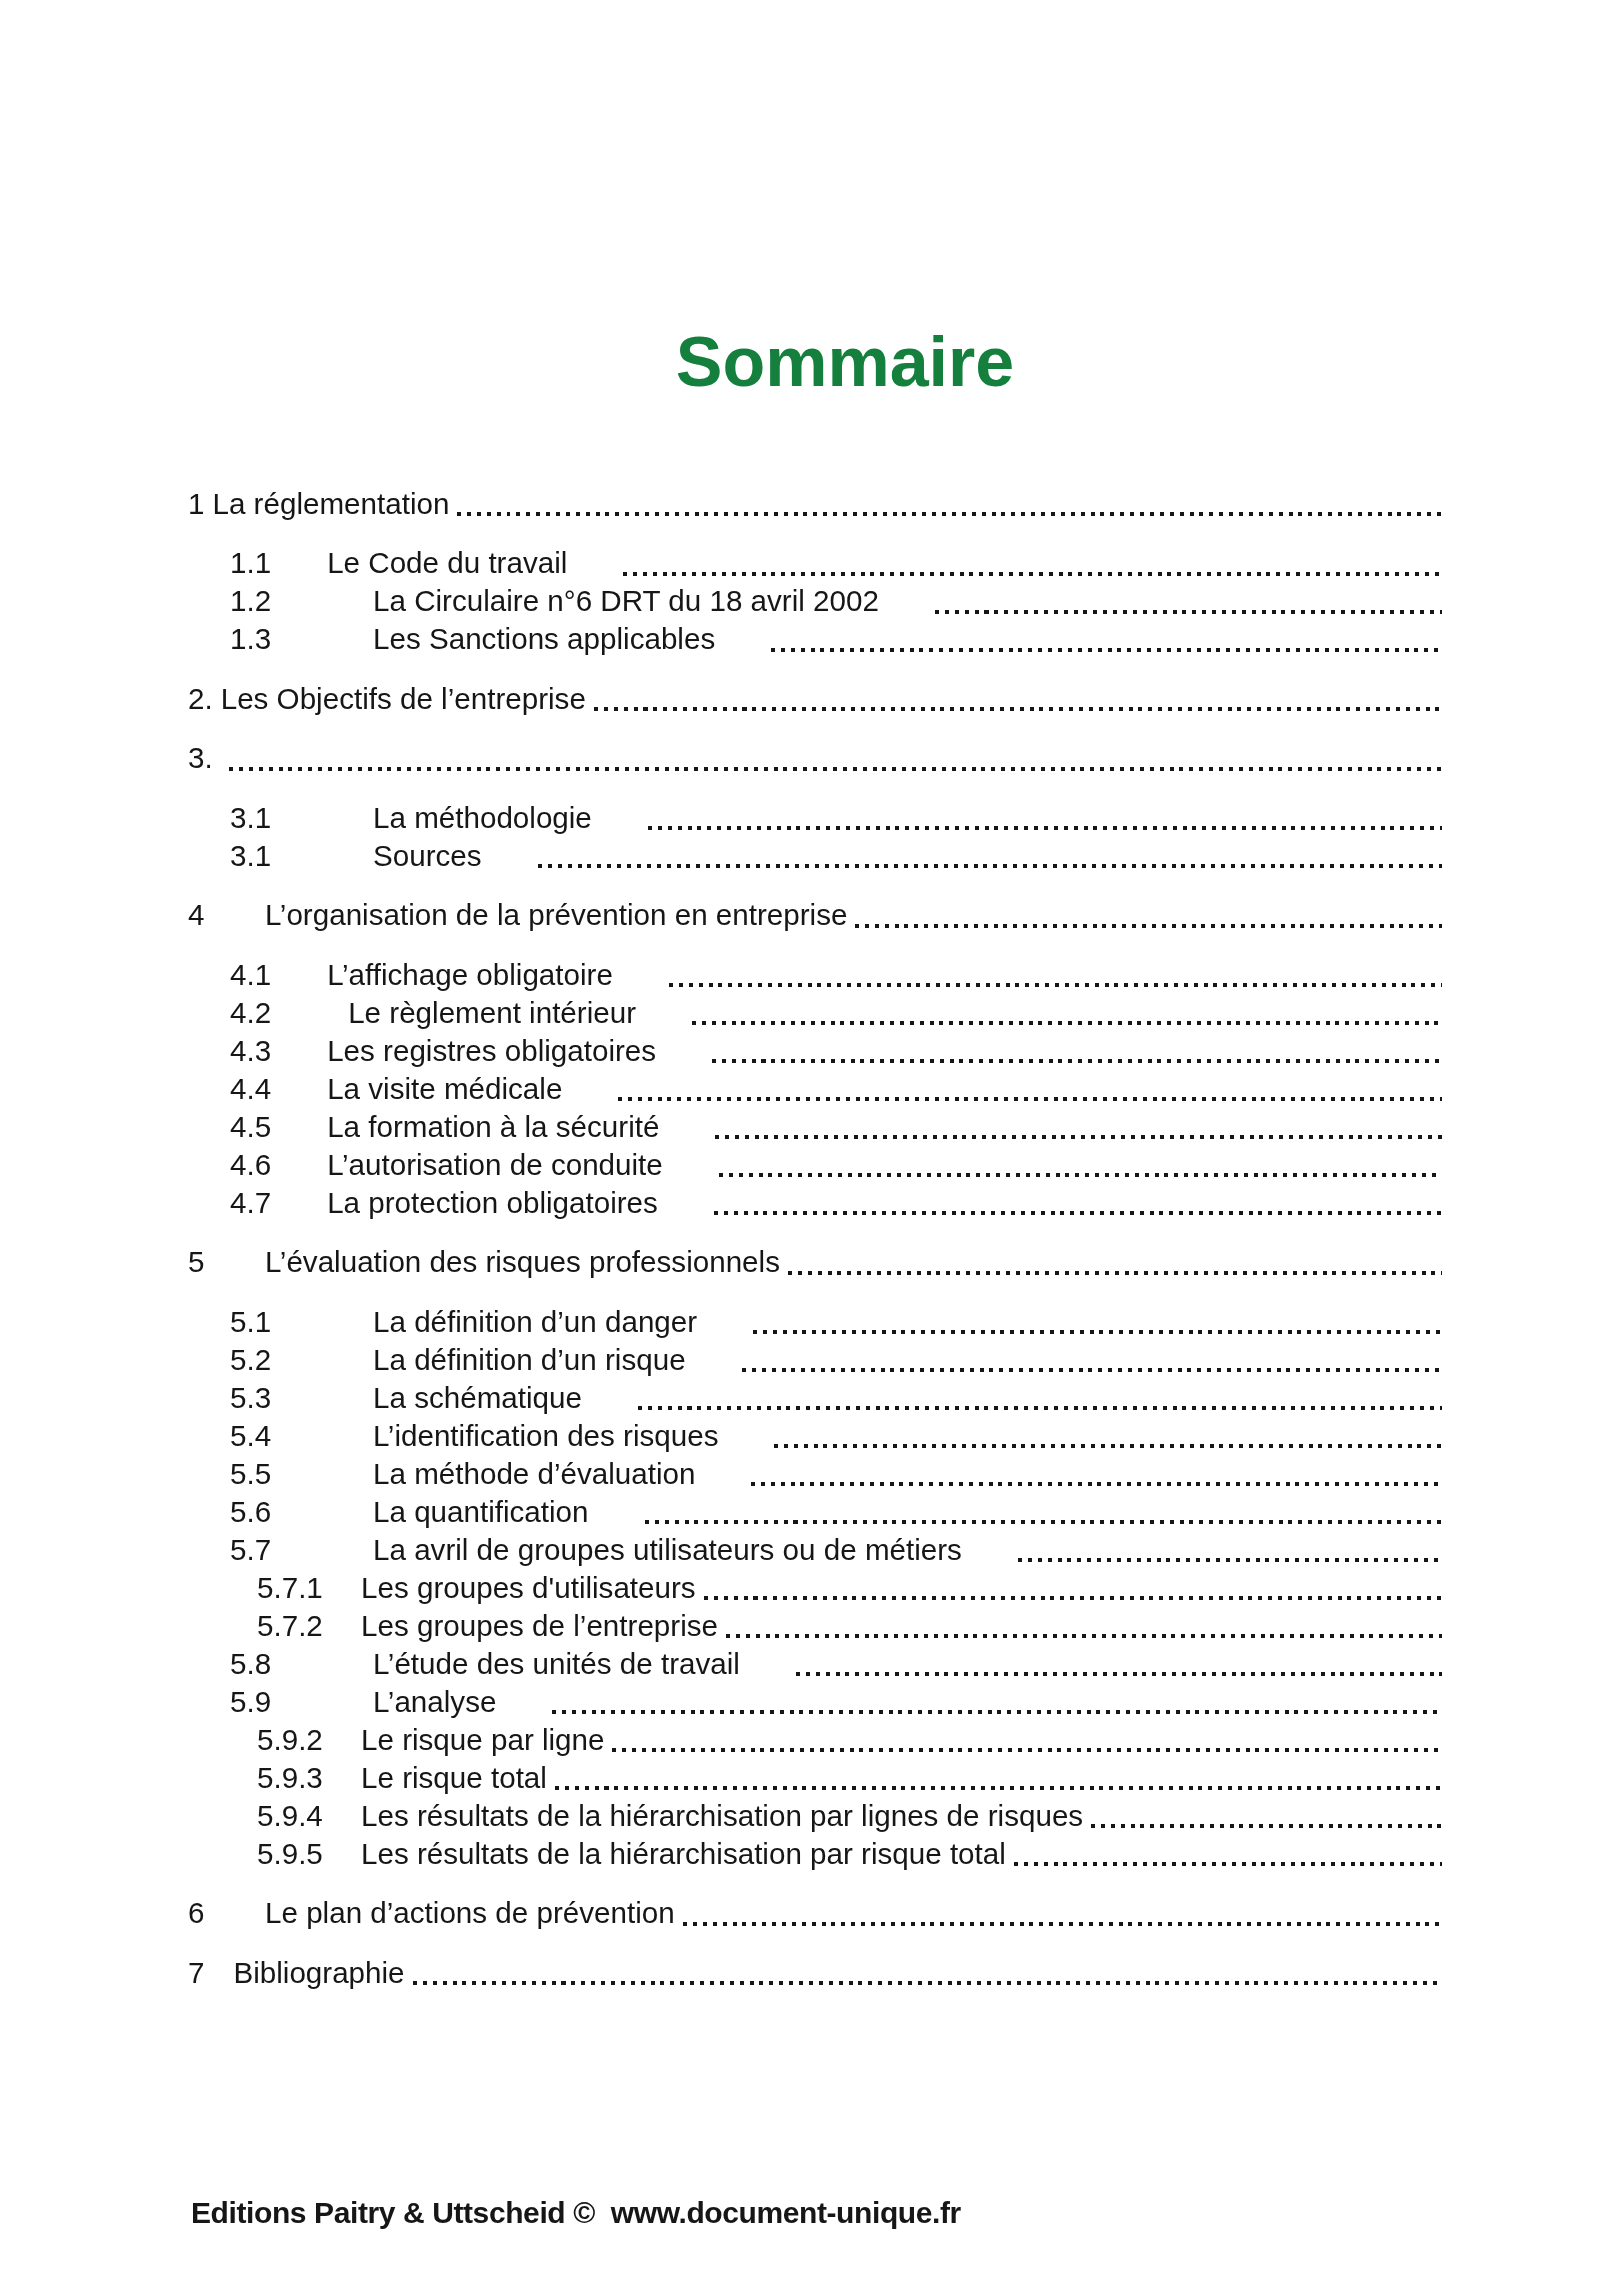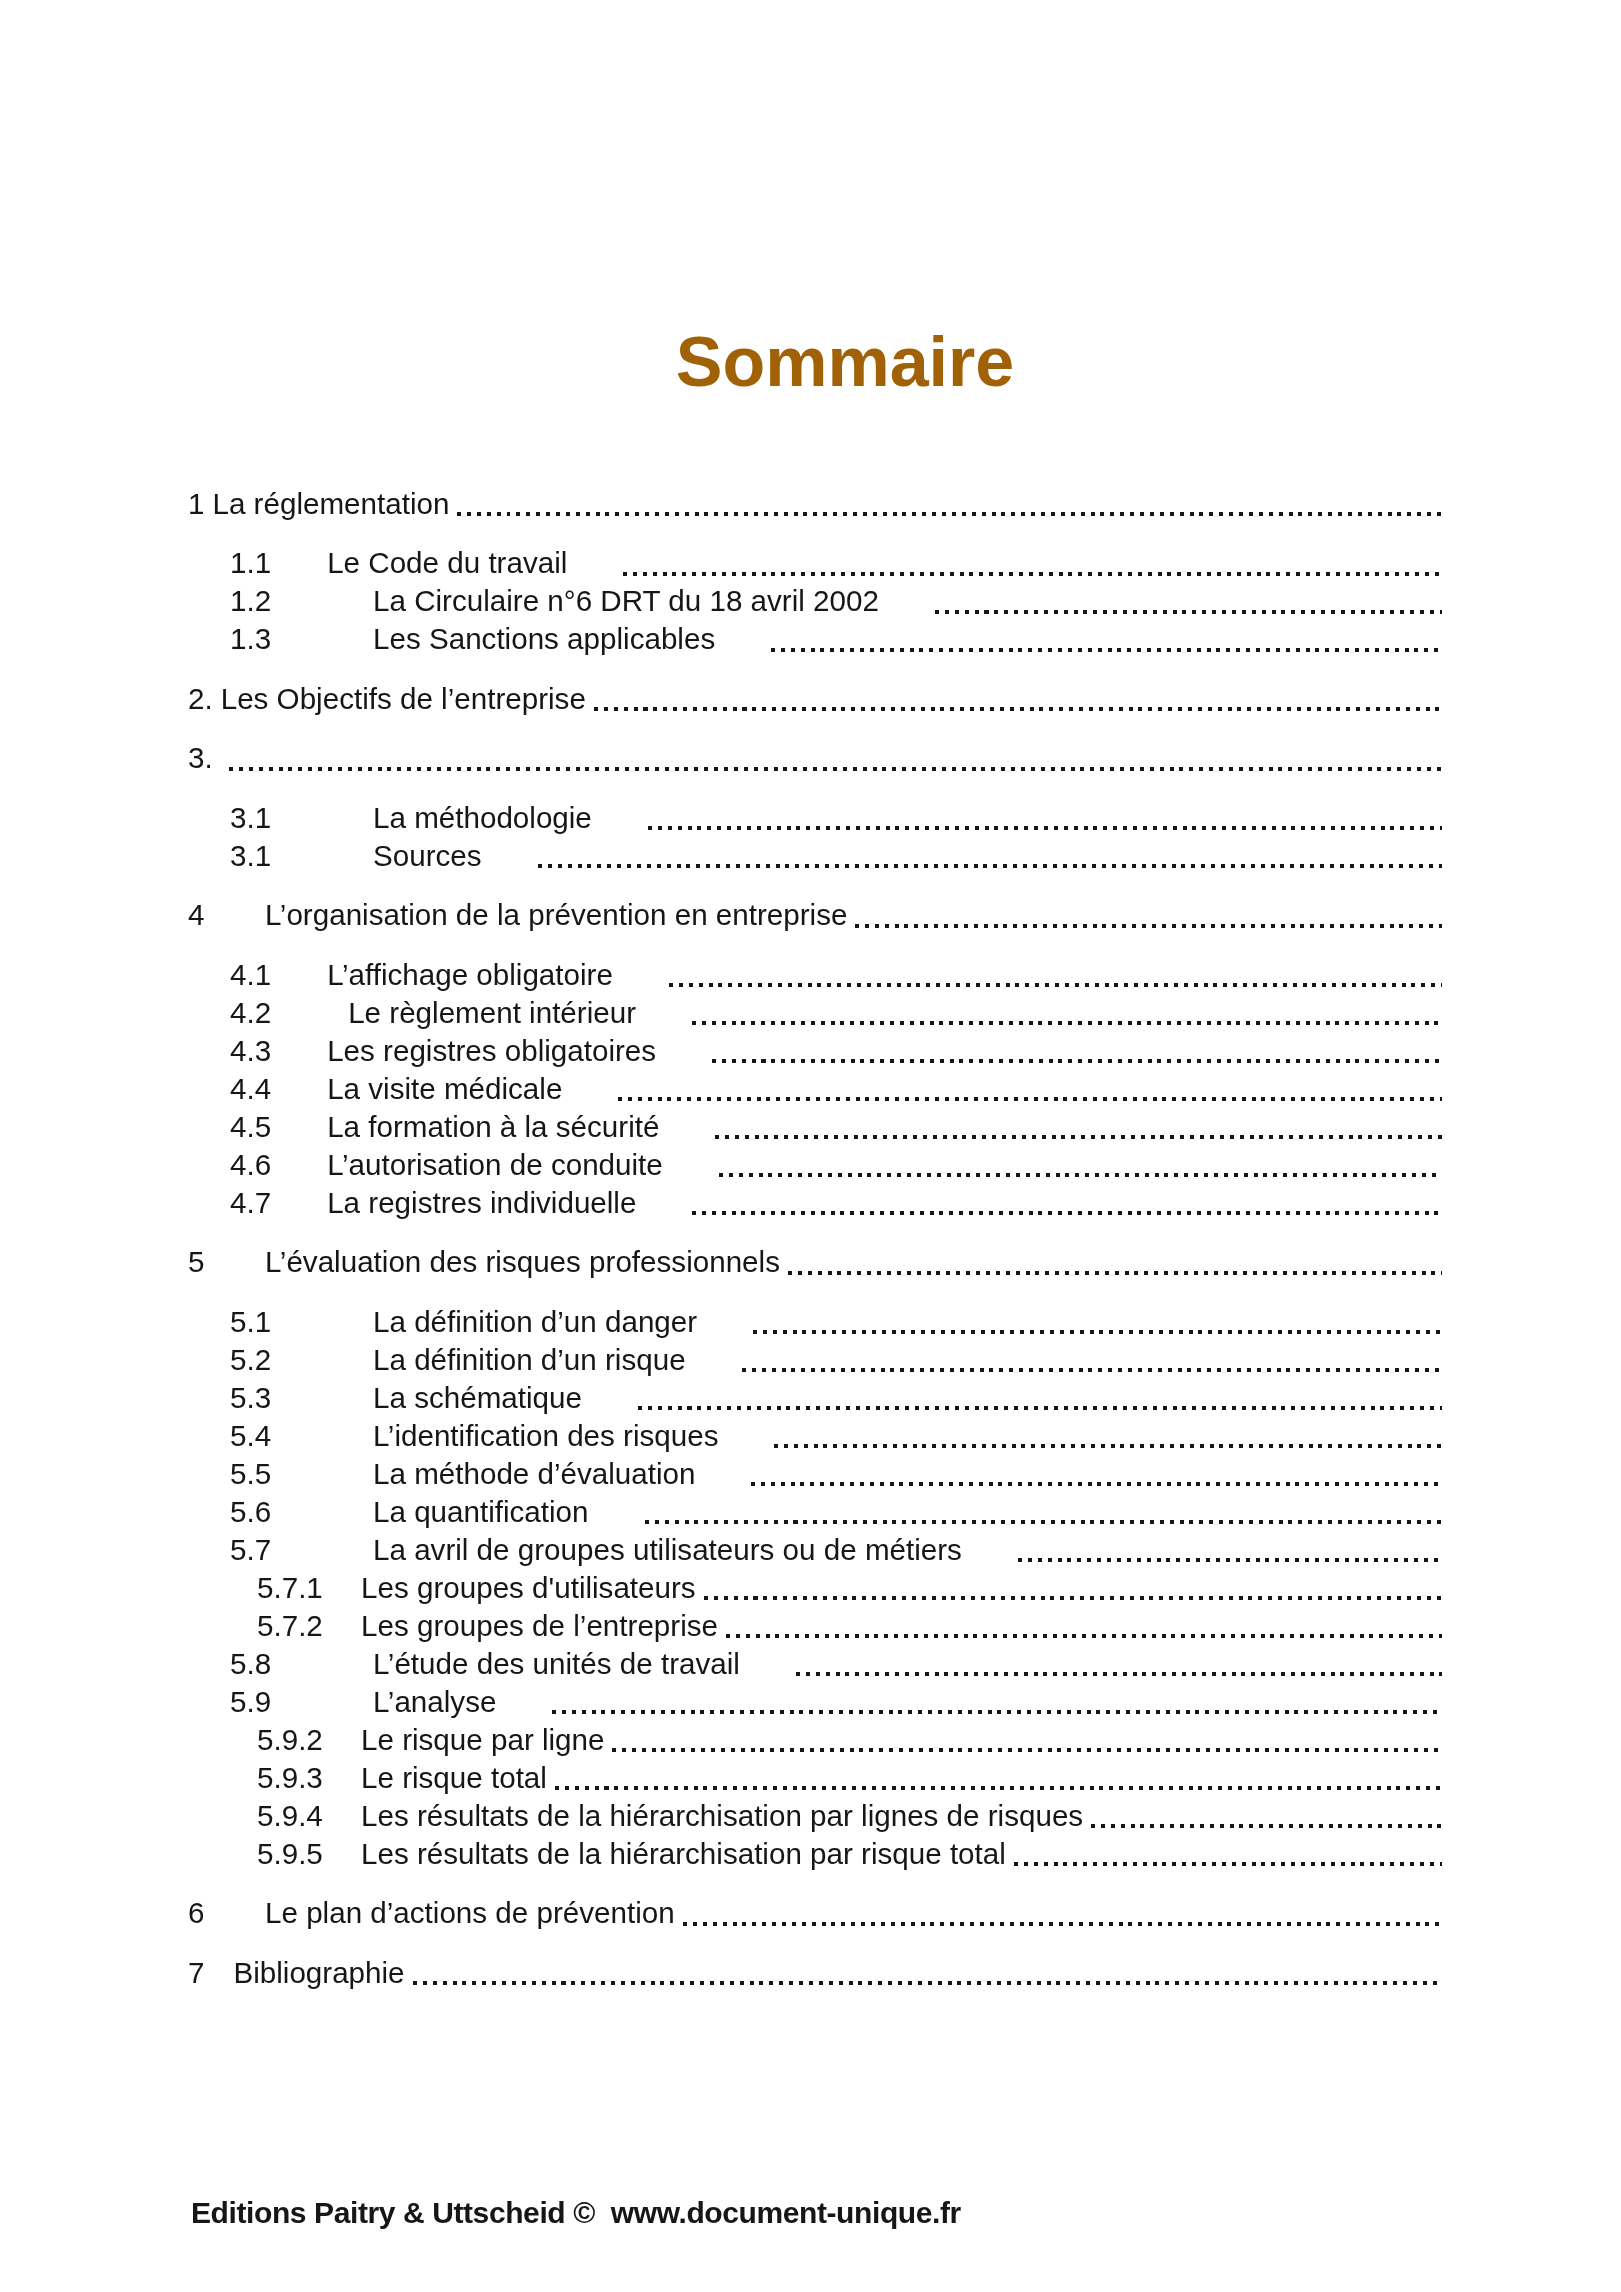--- a/index.html
+++ b/index.html
@@ -70,21 +70,21 @@
     font-weight: bold;
     letter-spacing: -0.4px;
     white-space: pre;
   }
 </style>
 </head>
 <body>
 
 <div class="page">
 
-  <h1 class="title" style="color: #a16207;">Sommaire</h1>
+  <h1 class="title" style="color: #15803d;">Sommaire</h1>
 
   <nav class="toc">
 
   <div class="row lvl1 gap-space">
         <span class="num">1</span>
         <span class="label">La réglementation</span>
         <span class="dots"></span>
       </div>
       <div class="row lvl2 gap-space">
         <span class="num">1.1</span>
@@ -150,21 +150,21 @@
         <span class="label">La formation à la sécurité</span>
         <span class="dots"></span>
       </div>
       <div class="row lvl2 gap-space">
         <span class="num">4.6</span>
         <span class="label">L’autorisation de conduite</span>
         <span class="dots"></span>
       </div>
       <div class="row lvl2 gap-space">
         <span class="num">4.7</span>
-        <span class="label">La registres individuelle</span>
+        <span class="label">La protection obligatoires</span>
         <span class="dots"></span>
       </div>
       <div class="row lvl1 gap-tab">
         <span class="num">5</span>
         <span class="label">L’évaluation des risques professionnels</span>
         <span class="dots"></span>
       </div>
       <div class="row lvl2 gap-tab">
         <span class="num">5.1</span>
         <span class="label">La définition d’un danger</span>

